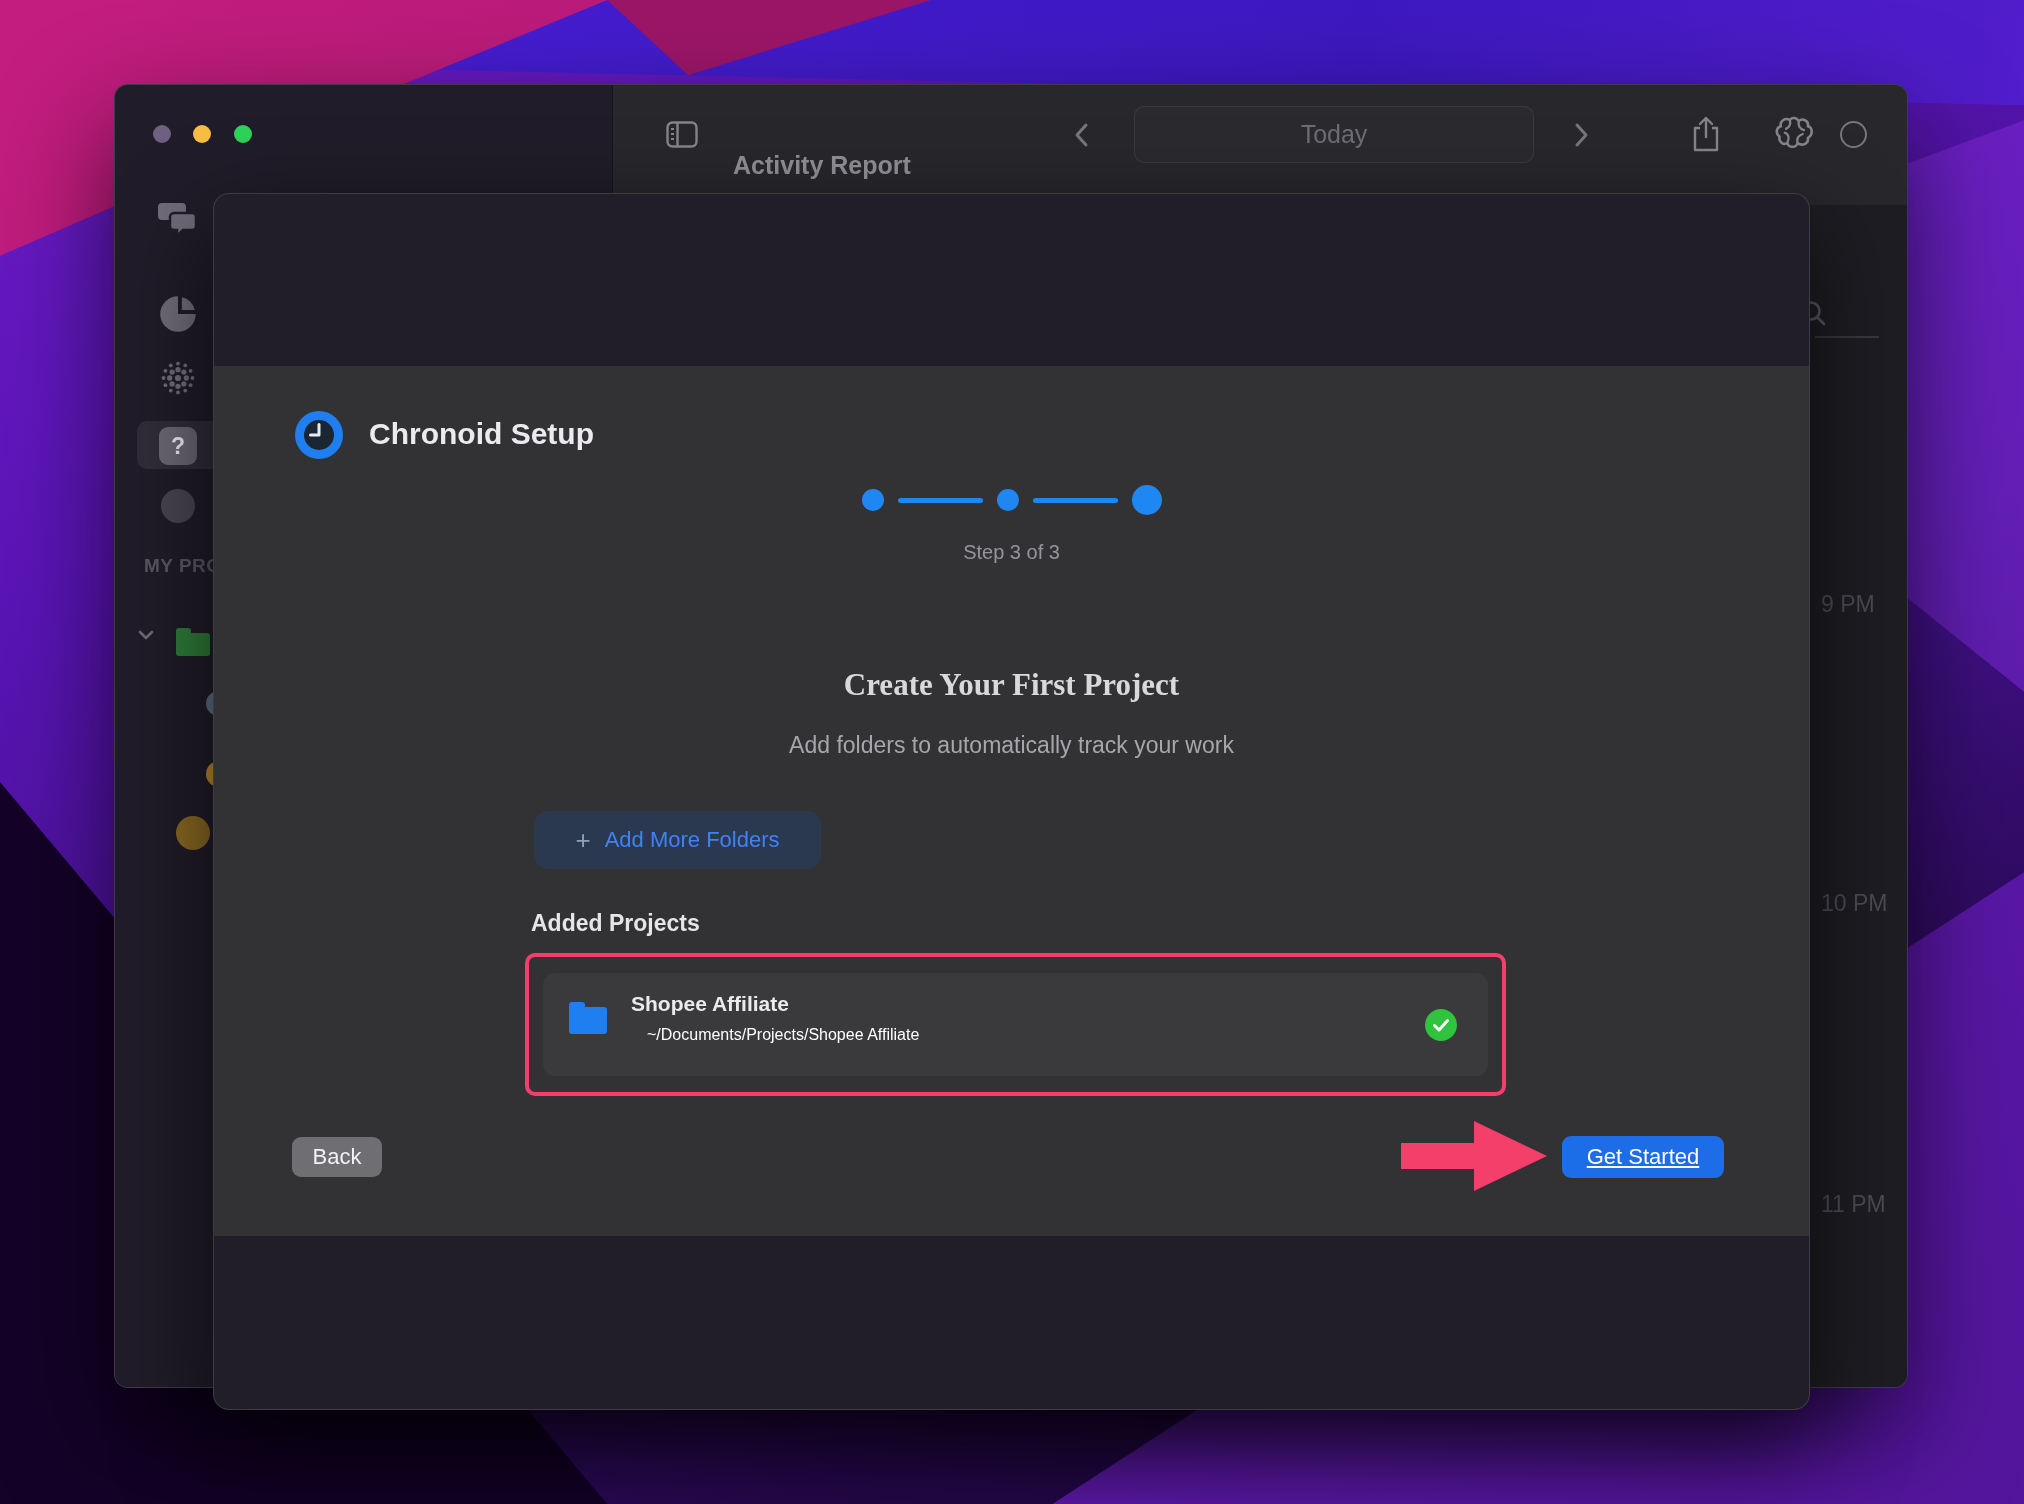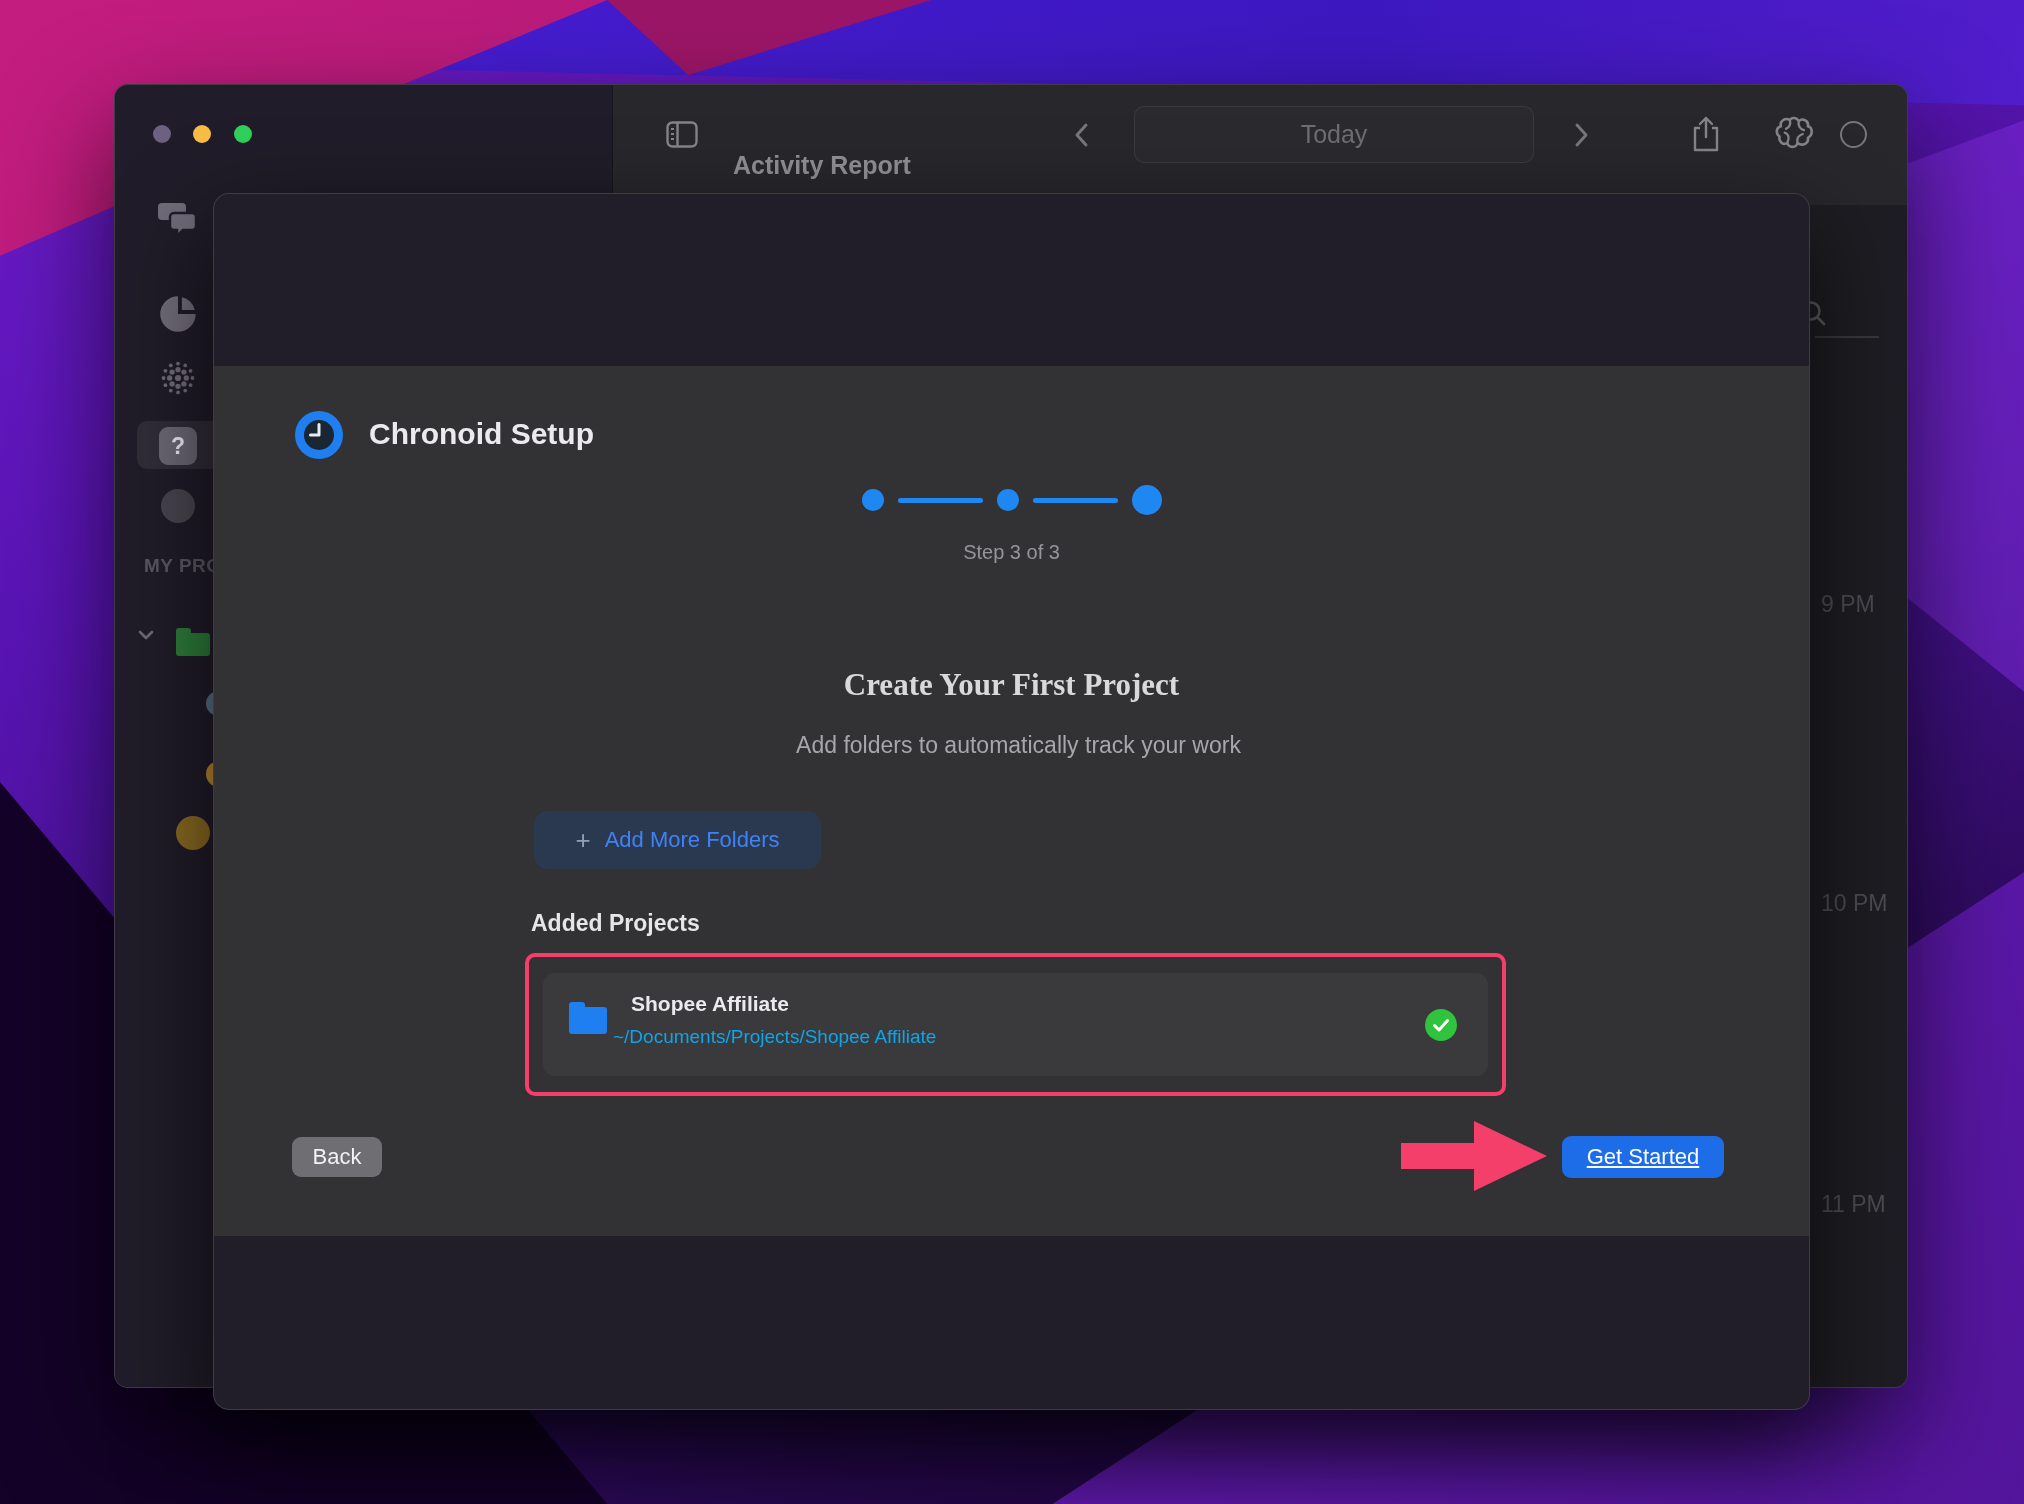--- a/index.html
+++ b/index.html
@@ -68,34 +68,34 @@
   .dlg-appicon { position:absolute; left:81px; top:217px; width:48px; height:48px; }
   .dlg-title { position:absolute; left:155px; top:223px; font-size:30px; font-weight:700; color:#eceaee; }
 
   .progress { position:absolute; left:0; top:291px; width:100%; display:flex; align-items:center; justify-content:center; gap:14px; }
   .p-dot { width:22px; height:22px; border-radius:50%; background:#1f87f2; }
   .p-dot.current { width:30px; height:30px; }
   .p-line { width:85px; height:5px; border-radius:3px; background:#1f87f2; }
   .step-label { position:absolute; left:0; top:347px; width:100%; text-align:center; font-size:20px; color:#97959b; }
 
   .dlg-heading { position:absolute; left:0; top:473px; width:100%; text-align:center; font-size:31px; font-weight:700; color:#d9d8db;font-family:Liberation Serif, serif; }
-  .dlg-sub { position:absolute; left:0; top:538px; width:100%; text-align:center; font-size:23px; color:#a7a6aa;margin-left:7px; }
+  .dlg-sub { position:absolute; left:0; top:538px; width:100%; text-align:center; font-size:23px; color:#a7a6aa; }
 
   .add-btn { position:absolute; left:320px; top:617px; width:287px; height:58px; background:#2b3950; border:none; border-radius:14px; display:flex; align-items:center; justify-content:center; gap:14px; cursor:pointer; }
   .add-plus { color:#8ea0b8; font-size:26px; font-weight:400; line-height:1; }
   .add-label { color:#3f82f6; font-size:22px; }
 
   .added-label { position:absolute; left:317px; top:716px; font-size:23px; font-weight:700; color:#e6e5e8; }
 
   .annotation-box { position:absolute; left:311px; top:759px; width:981px; height:143px; border:4px solid #f43f6b; border-radius:10px; pointer-events:none; z-index:5; }
   .project-row { position:absolute; left:329px; top:779px; width:945px; height:103px; background:#3a393c; border-radius:12px; }
   .row-folder { position:absolute; left:26px; top:34px; width:38px; height:27px; background:#1f7ef0; }
   .row-folder::before { width:16px; }
   .row-name { position:absolute; left:88px; top:19px; font-size:21px; font-weight:700; color:#eceaee; }
-  .row-path { position:absolute; left:70px; top:53px; font-size:19px; color:#0ea5e9; }
+  .row-path { position:absolute; left:104px; top:53px; font-size:16px; color:#ffffff; }
   .row-check { position:absolute; right:31px; top:36px; width:32px; height:32px; }
 
   .back-btn { position:absolute; left:78px; top:943px; width:90px; height:40px; background:#6f6e72; border:none; border-radius:9px; color:#f2f1f4; font-size:22px; cursor:pointer; font-family:inherit; }
   .get-started-btn { position:absolute; left:1348px; top:942px; width:162px; height:42px; background:#1d6de9; border:none; border-radius:9px; color:#fdfdfe; font-size:22px; cursor:pointer; font-family:inherit;text-decoration:underline; }
   .annotation-arrow { position:absolute; left:1187px; top:927px; width:146px; height:70px; z-index:6; pointer-events:none; }
 </style>
 </head>
 <body>
 
 <div class="wp wp-base"></div>

